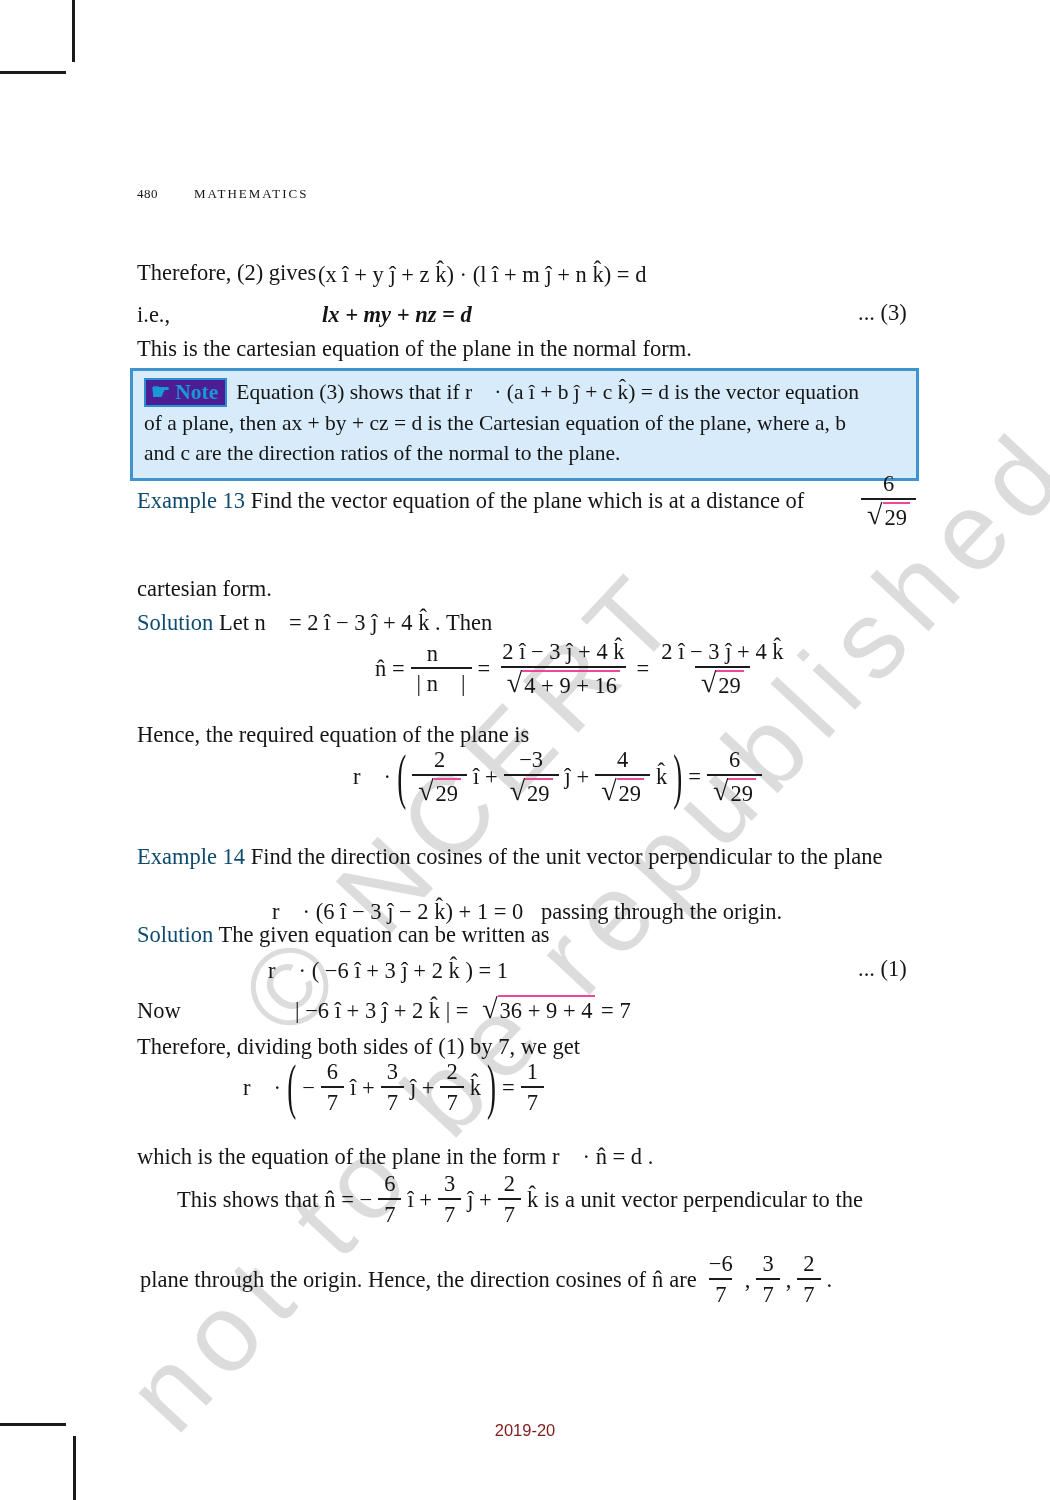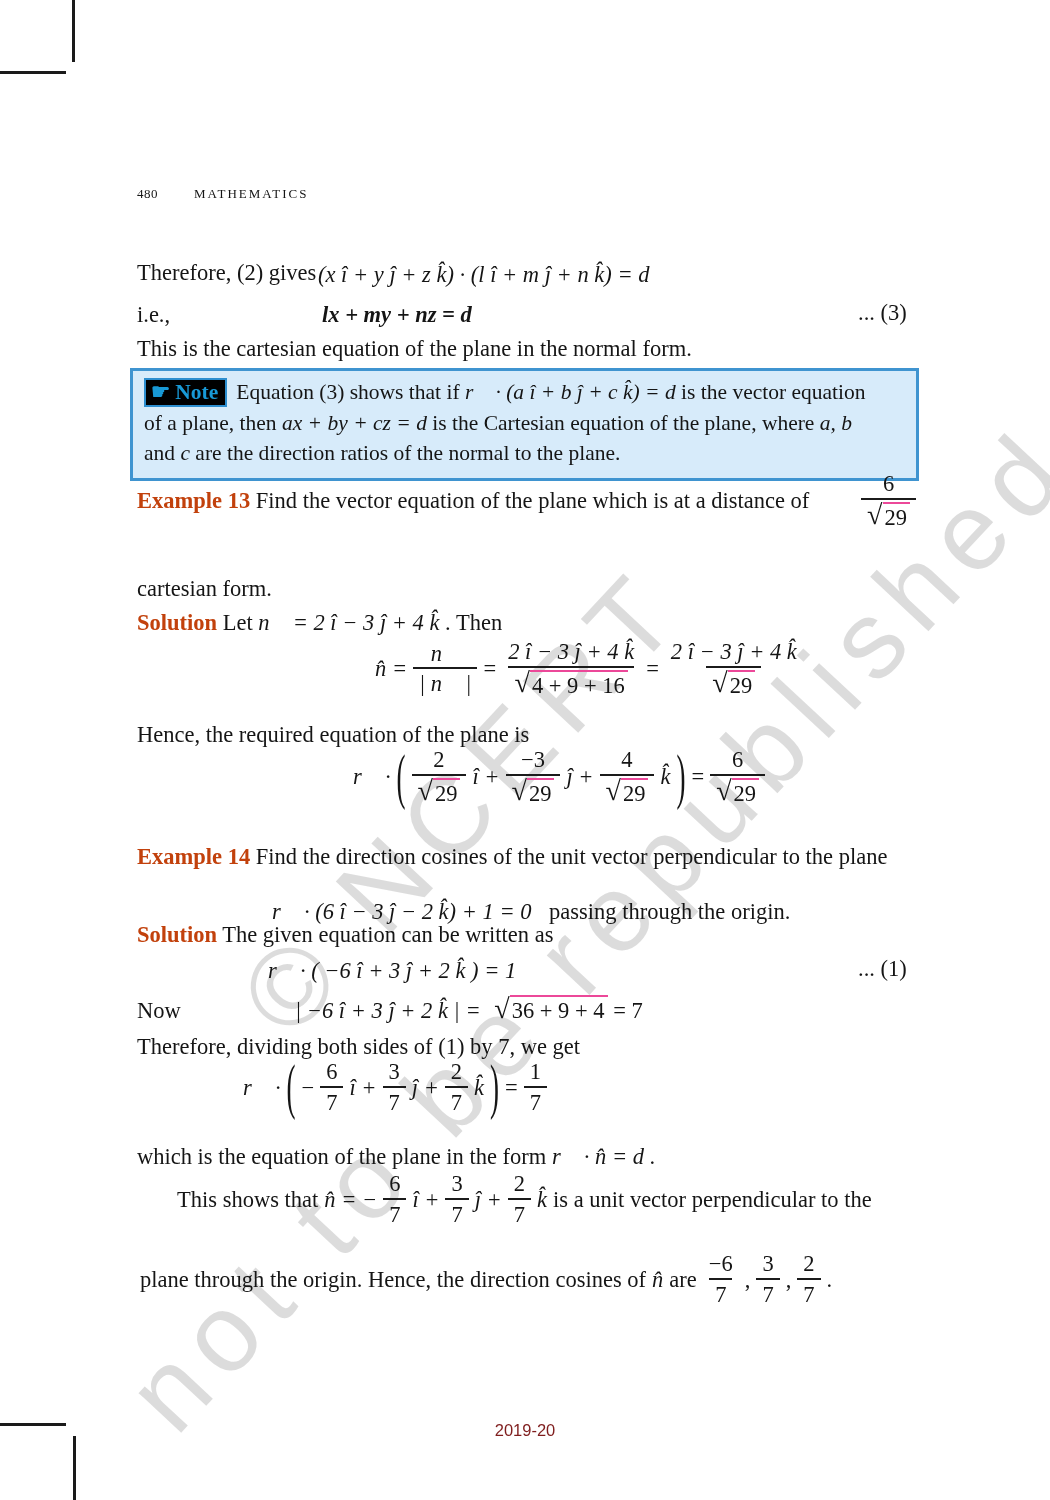--- a/index.html
+++ b/index.html
@@ -8,28 +8,28 @@
   .mark{position:absolute;background:#1a1a1a;}
   
   .watermark{position:absolute;left:30px;top:390px;width:1000px;height:950px;
              transform:rotate(-47deg);display:flex;flex-direction:column;justify-content:center;
              align-items:center;gap:60px;font-size:110px;color:#8f8f8f;opacity:0.30;
              letter-spacing:14px;white-space:nowrap;font-family:"Liberation Sans",sans-serif;}
   
   .line{position:absolute;left:137px;font-size:22.5px;white-space:nowrap;line-height:30px;}
   .hdr{position:absolute;left:137px;top:186px;font-size:13px;letter-spacing:0.5px;}
   .hdr .subj{margin-left:36px;letter-spacing:2px;}
-  .m{font-style:italic;}
+  .m{}
   .bi{font-weight:bold;font-style:italic;}
-  .blue{color:#c2410c;font-weight:bold;}
+  .blue{color:#0c4a6e;font-weight:normal;}
   
   .notebox{position:absolute;left:130px;top:368px;width:789px;box-sizing:border-box;
            background:#d7ebfa;border:3px solid #3f94d0;padding:6px 12px 9px 11px;
            font-size:21.5px;line-height:30.5px;}
-  .note-label{display:inline-block;border:2px solid #2d8ecf;background:#000000;color:#1899d6;
+  .note-label{display:inline-block;border:2px solid #2d8ecf;background:#4c1d95;color:#1899d6;
               font-weight:bold;padding:0 7px 0 5px;margin-right:9px;line-height:25px;}
   .hand{margin-right:5px;}
   
   .deq{position:absolute;display:flex;align-items:center;font-size:22.5px;white-space:nowrap;}
   .deq>span{margin:0 3px;}
   .frac{display:inline-flex;flex-direction:column;align-items:center;vertical-align:middle;
         margin:0 5px;font-style:normal;text-align:center;}
   .frac .num{padding:0 6px 2px;line-height:1.05;}
   .frac .den{border-top:2px solid #1b1b1b;padding:2px 6px 0;line-height:1.15;
              display:flex;align-items:flex-start;justify-content:center;}

